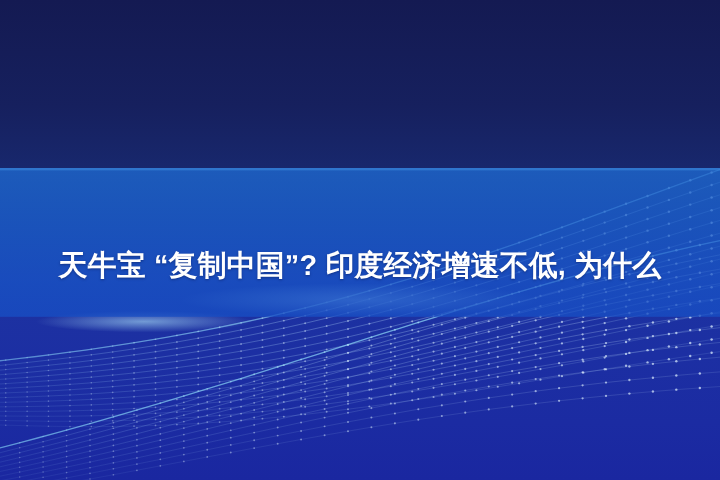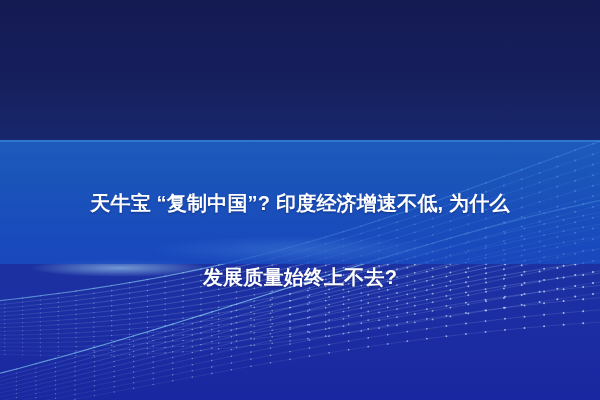--- a/index.html
+++ b/index.html
@@ -55,24 +55,24 @@
     left: 0; right: 0;
     top: 140px;
     height: 2px;
     background: rgba(70,150,230,0.45);
   }
   
   .headline {
     position: absolute;
     left: 0;
     right: 0;
-    top: 148px;
+    top: 166px;
     text-align: center;
     color: #ffffff;
-    font-size: 20px;
+    font-size: 24px;
     font-weight: bold;
     line-height: 37px;
     letter-spacing: 0.2px;
     text-shadow: 0 1px 2px rgba(8,20,70,0.45);
     white-space: pre-line;
     padding: 0 6px;
   }
   .headline .line { display: block; }
 </style>
 </head>
@@ -1099,16 +1099,15 @@
         <ellipse cx="120" cy="268" rx="90" ry="9" fill="url(#glow)"></ellipse>
       </g>
     </svg>
   </div>
 
   <div class="text-band"></div>
   <div class="band-top-edge"></div>
 
   <div class="headline">
     <span class="line">天牛宝 “复制中国”? 印度经济增速不低, 为什么</span>
-    <span class="line">发展质量始终上不去?</span>
   </div>
 
 </div>
 
 </body></html>

